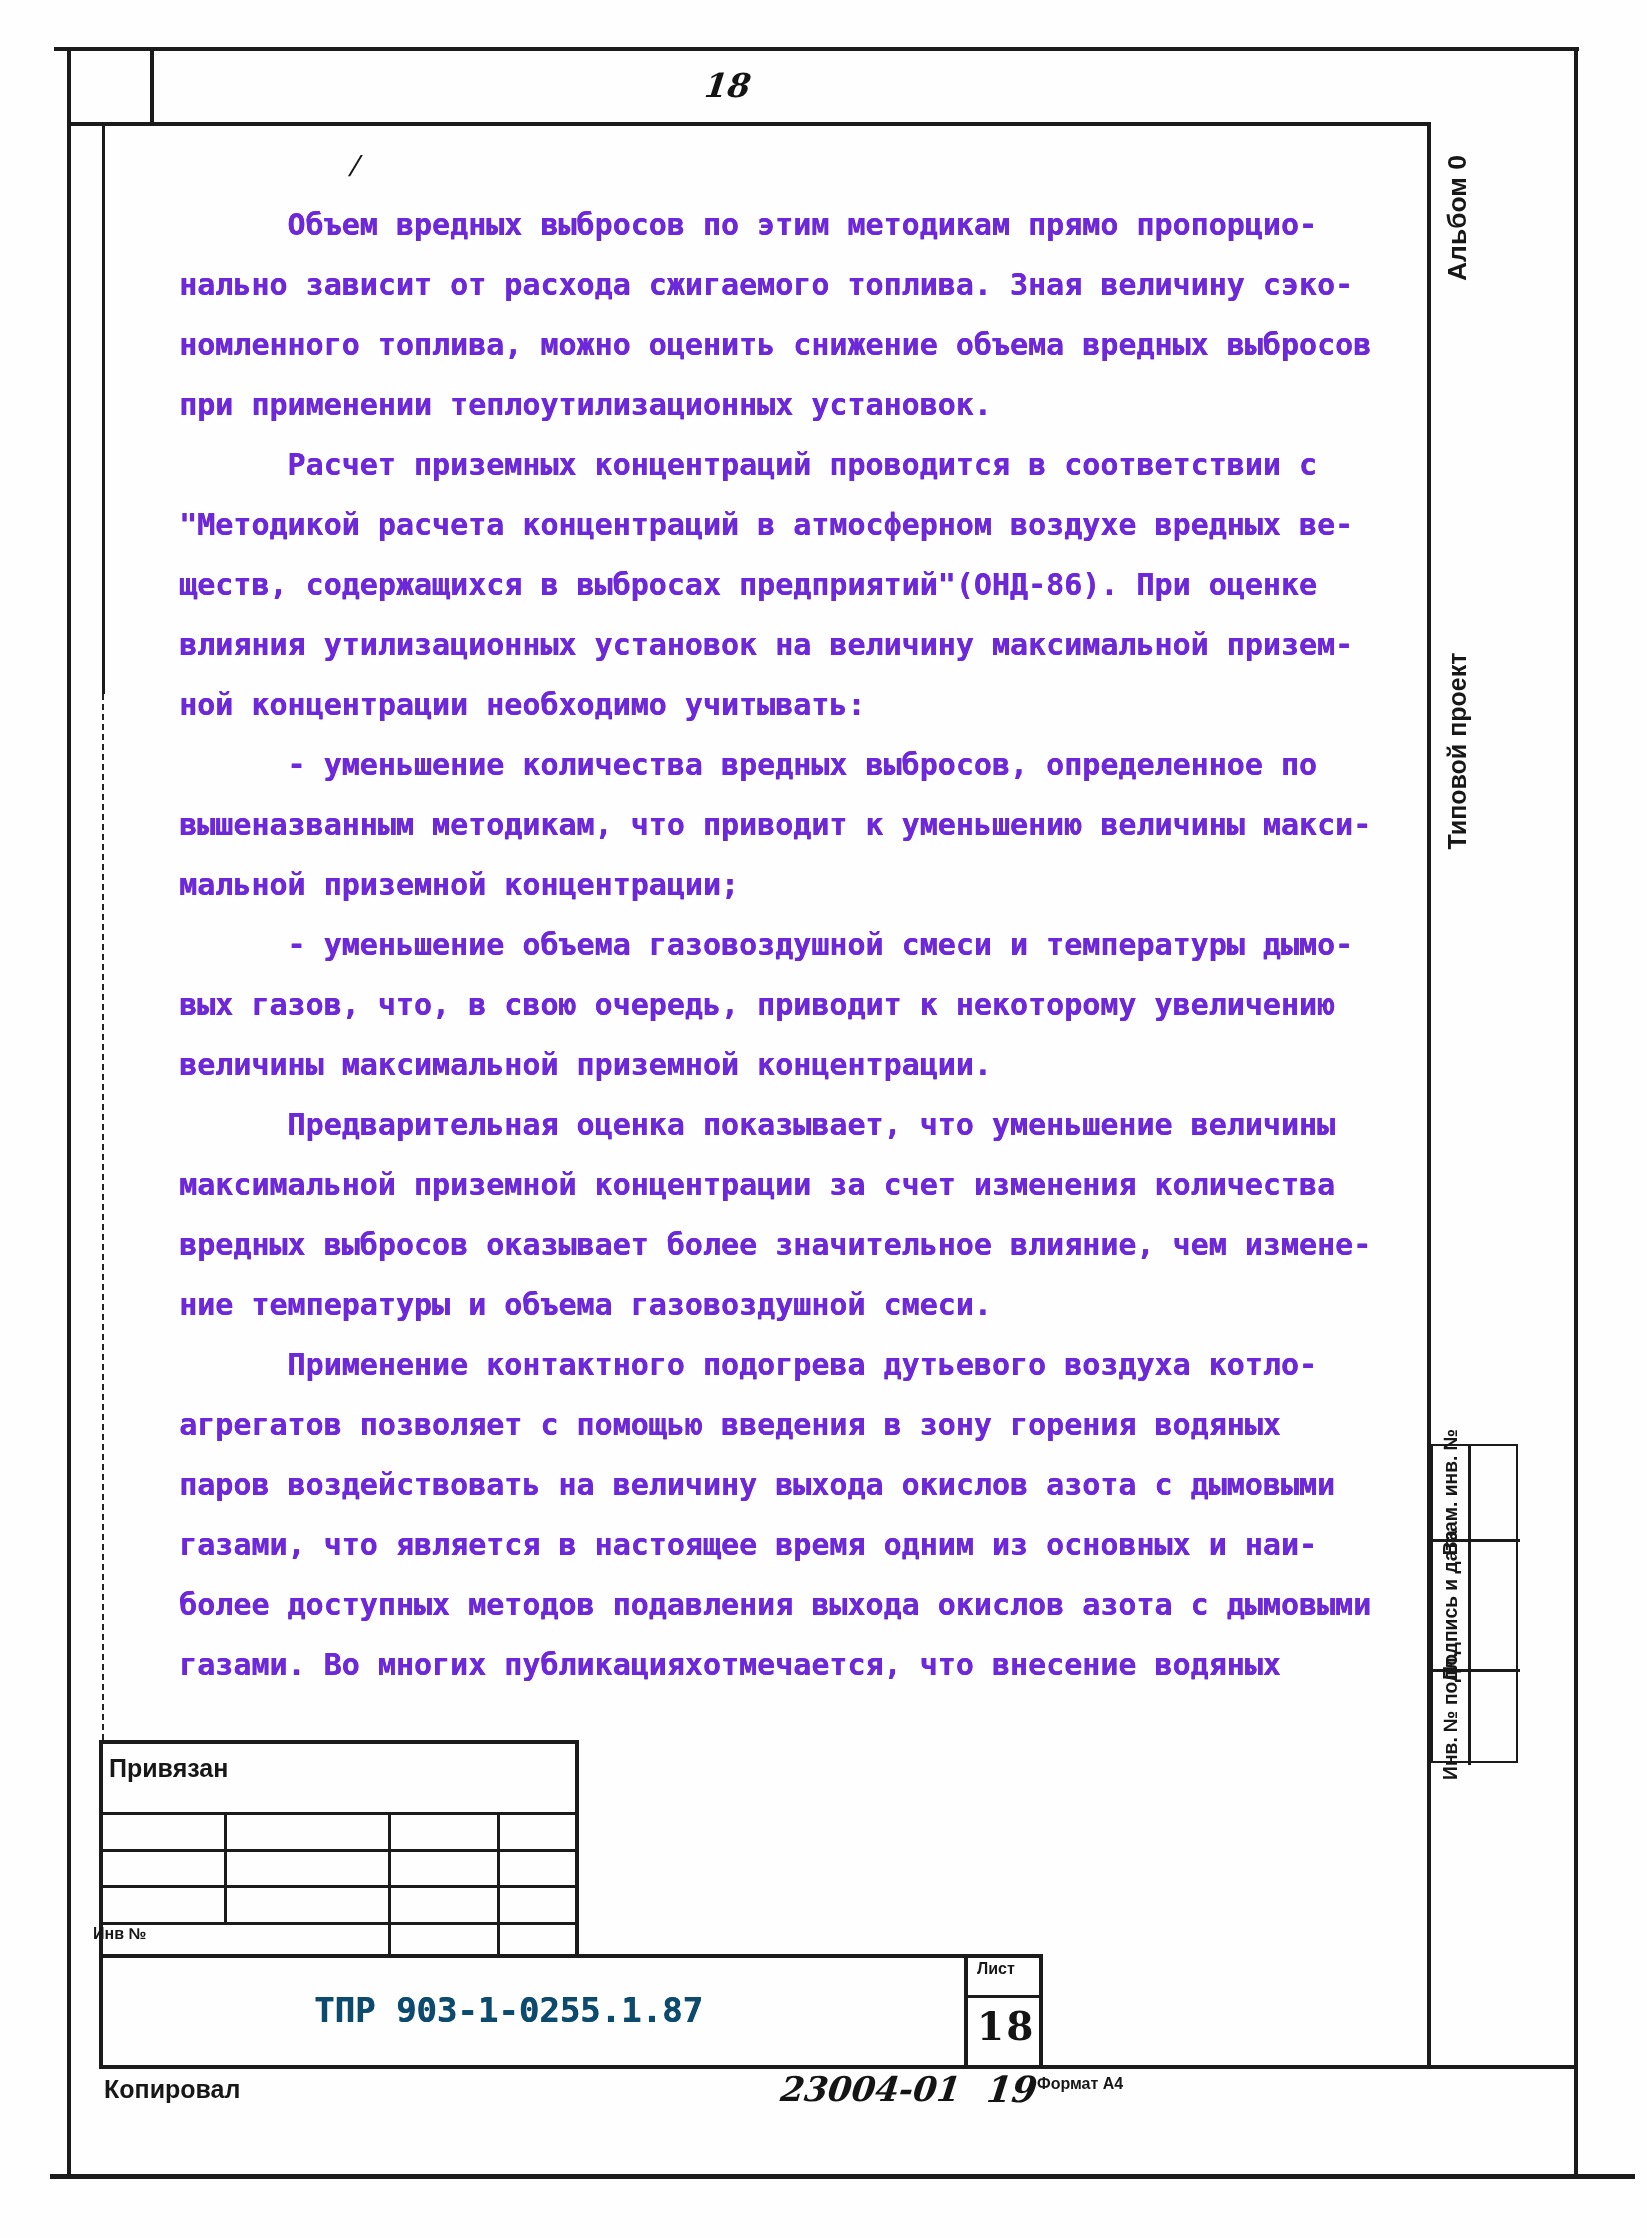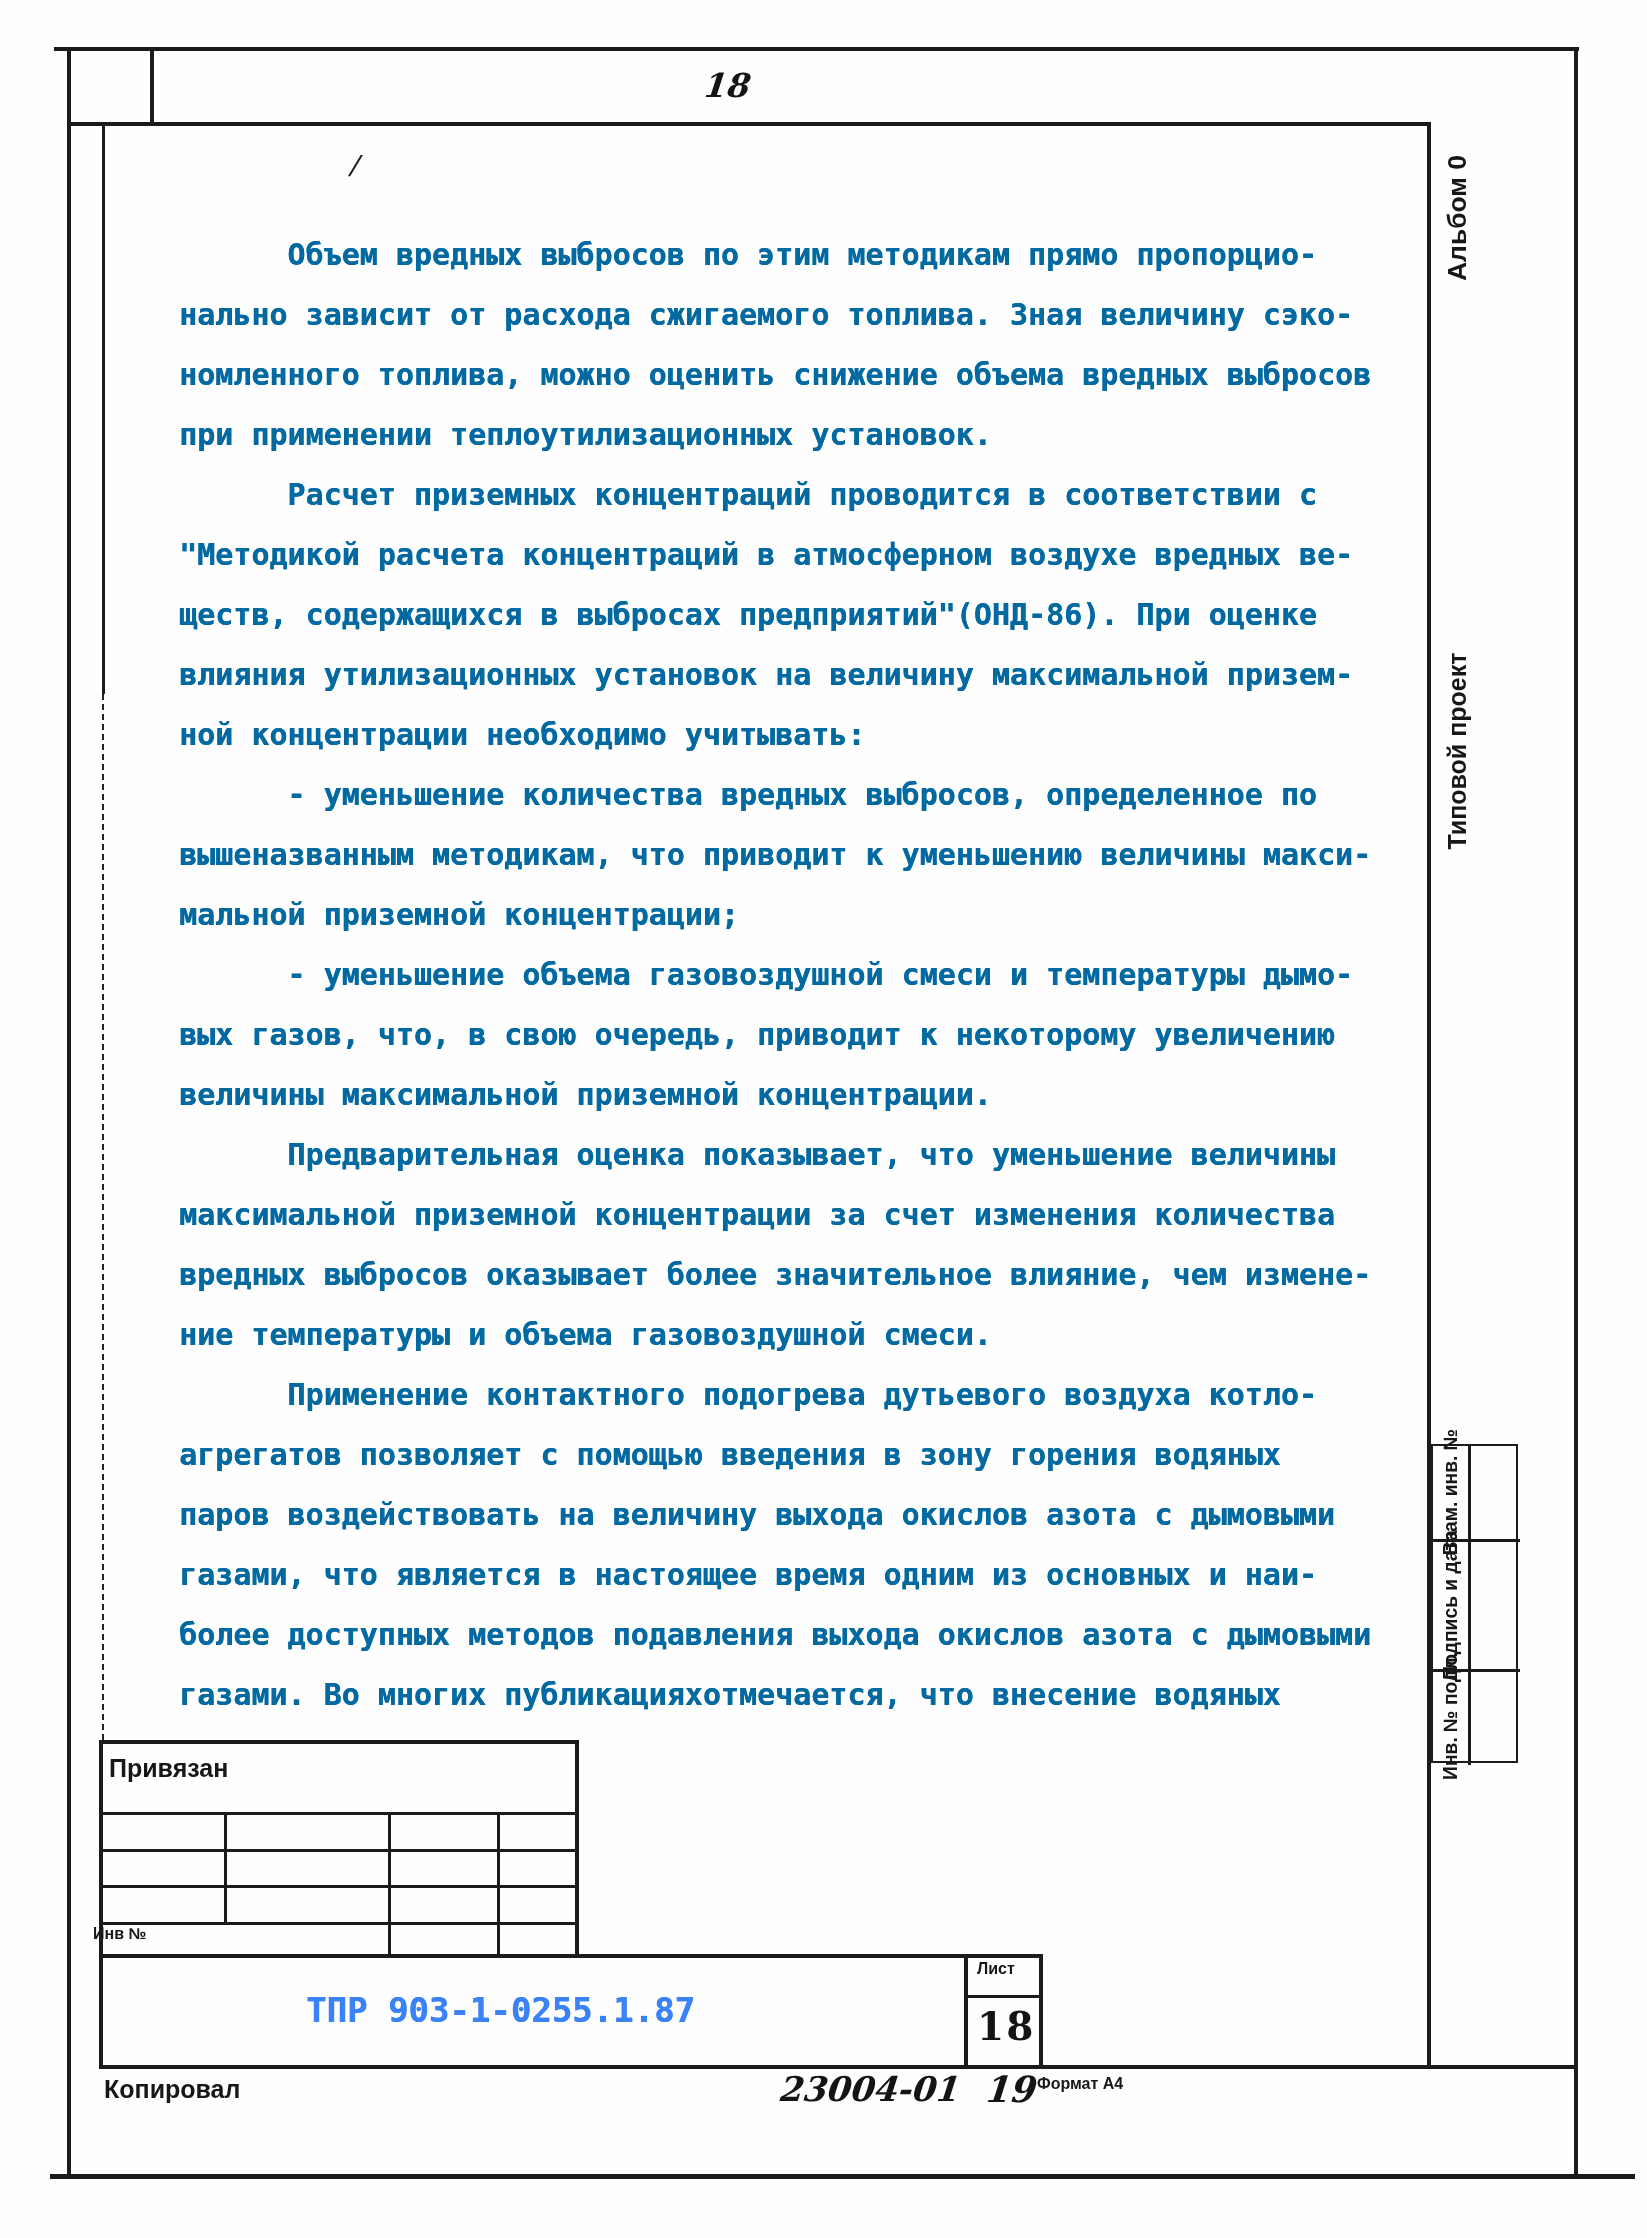--- a/index.html
+++ b/index.html
@@ -1,28 +1,28 @@
 <!DOCTYPE html>
 <html style="font-size:11.4px"><head>
 <meta charset="utf-8">
 <style>
   html,body{margin:0;padding:0;background:#ffffff;}
   #page{position:relative;width:1648px;height:2239px;background:#fefefe;overflow:hidden;
         color:#1b1b1b;}
   .ln{position:absolute;background:#1b1b1b;}
-  .body-text{position:absolute;left:179px;top:225px;
+  .body-text{position:absolute;left:179px;top:195px;
              font:700 30px/60px "DejaVu Sans Mono", monospace;
-             white-space:pre;color:#0369a1;
+             white-space:pre;color:#6d28d9;
              text-shadow:0.4px 0 0 currentColor;}
   .draft{position:absolute;font-family:"Liberation Sans", sans-serif;font-weight:700;
          color:#171717;white-space:nowrap;}
   .hand{position:absolute;font-family:"DejaVu Serif", serif;font-style:italic;font-weight:700;
         color:#141414;transform:skewX(-7deg);white-space:nowrap;}
   .typed{position:absolute;font-family:"DejaVu Sans Mono", monospace;font-weight:700;
-         color:#3b82f6;text-shadow:0.5px 0 0 currentColor;white-space:nowrap;}
+         color:#0c4a6e;text-shadow:0.5px 0 0 currentColor;white-space:nowrap;margin-left:8px;}
   .vtext{position:absolute;font-family:"Liberation Sans", sans-serif;font-weight:700;
          color:#171717;white-space:nowrap;transform:translate(-50%,-50%) rotate(-90deg);}
   .dashed-v{position:absolute;border-left:2.9px dashed #242424;background:none;}
 </style>
 </head>
 <body>
 
 <div id="page">
 
   <div class="ln" style="left:54px;top:47px;width:1525px;height:4.3px;"></div>

